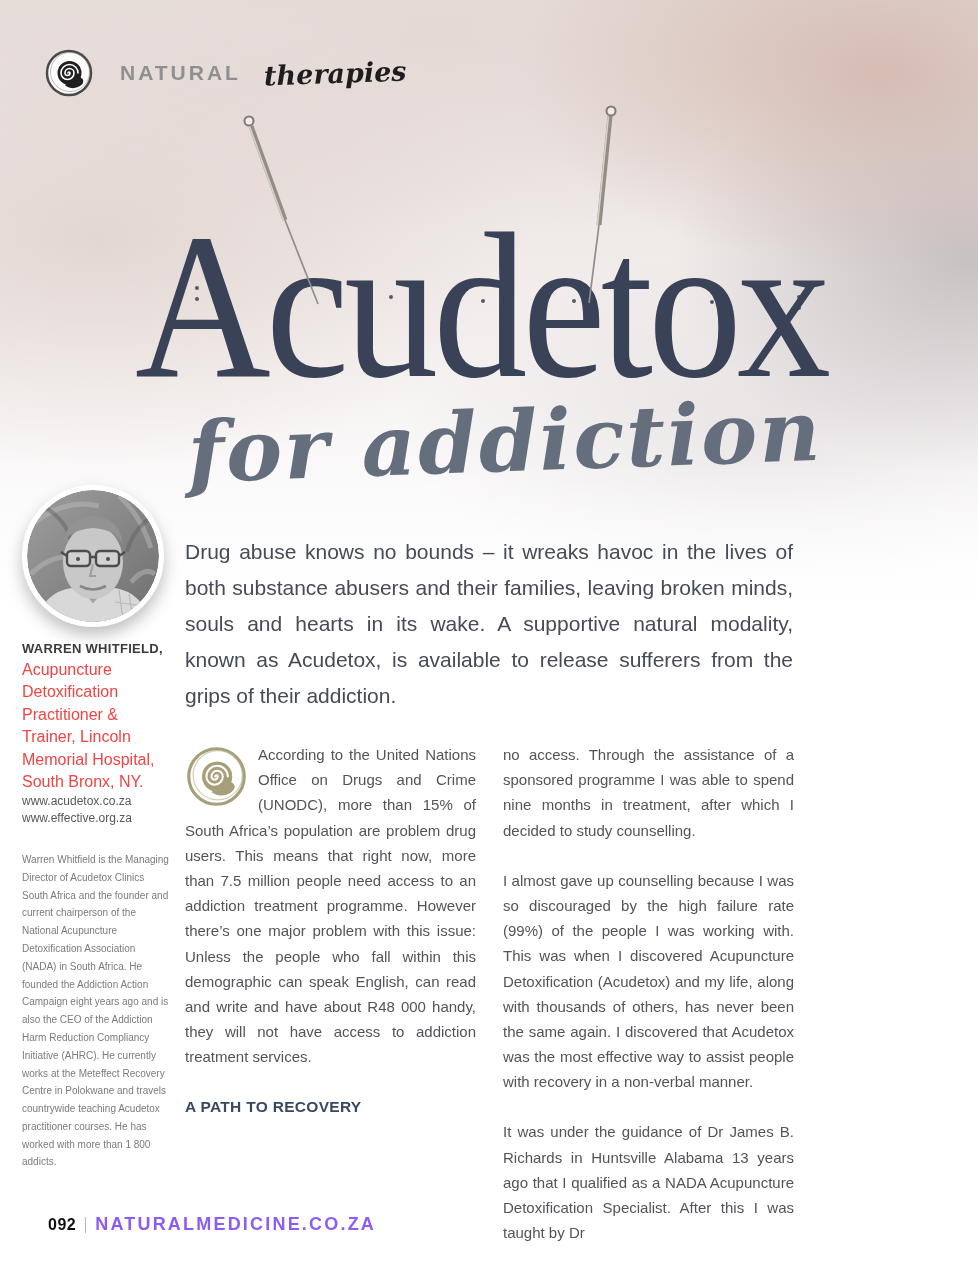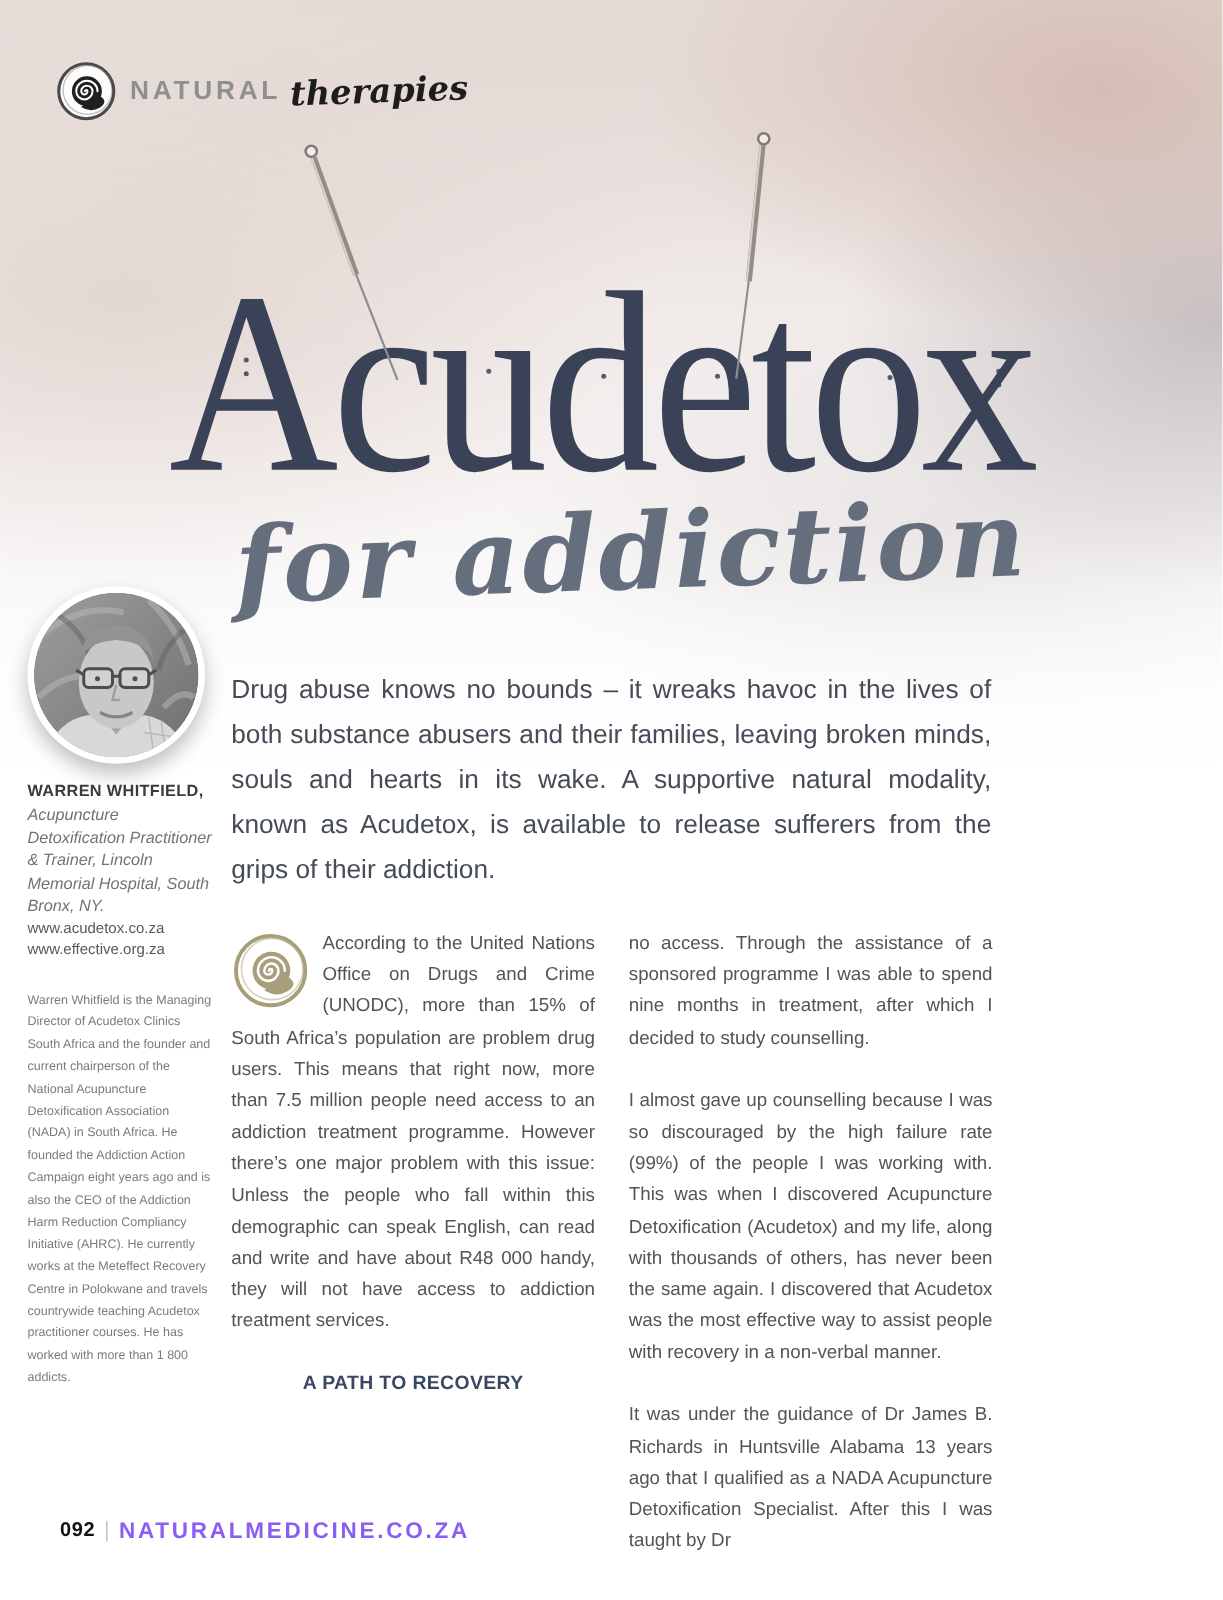--- a/index.html
+++ b/index.html
@@ -18,21 +18,21 @@
       radial-gradient(600px 320px at 10% 240px, rgba(222,207,201,0.70), rgba(222,207,201,0) 72%),
       radial-gradient(700px 260px at 45% 40px,  rgba(228,216,212,0.85), rgba(228,216,212,0) 75%),
       radial-gradient(520px 240px at 78% 420px, rgba(205,198,200,0.35), rgba(205,198,200,0) 70%),
       linear-gradient(180deg, #e6ddd9 0%, #efe9e7 35%, #faf8f8 72%, #ffffff 100%);
   }
   .cloud-fade {
     position:absolute; top:460px; left:0; width:978px; height:210px;
     background:linear-gradient(180deg, rgba(255,255,255,0) 0%, #ffffff 90%);
   }
   
-  .brand { position:absolute; left:44px; top:48px; display:flex; align-items:center; z-index:6; }
+  .brand { position:absolute; left:44px; top:48px; display:flex; align-items:center; z-index:6;gap:16px; }
   .brand-icon { width:50px; height:50px; margin-right:10px; }
   .brand-natural { font-size:21px; font-weight:600; color:#8f8f8f; letter-spacing:3px; }
   .brand-therapies {
     font-family:"DejaVu Serif", serif; font-style:italic; font-weight:bold;
     font-size:27px; color:#1d1d1d; margin-left:7px; transform:rotate(-2deg);
   }
   
   .headline {
     position:absolute; top:203px; left:88px; width:785px; z-index:2;
     text-align:center; font-family:"Liberation Serif", serif;
@@ -44,42 +44,42 @@
     text-align:center; font-family:"DejaVu Serif", serif; font-style:italic; font-weight:bold;
     font-size:84px; color:#656e7c; letter-spacing:2px; transform:rotate(-2deg); white-space:nowrap;
   }
   .needles { position:absolute; top:0; left:0; z-index:4; pointer-events:none; }
   
   .intro {
     position:absolute; top:534px; left:185px; width:608px; z-index:5;
     font-size:21px; line-height:1.72; color:#454b57; text-align:justify;
   }
   
-  .author { position:absolute; left:22px; top:469px; width:148px; z-index:5; }
+  .author { position:absolute; left:22px; top:485px; width:148px; z-index:5; }
   .photo {
     width:142px; height:142px; border-radius:50%; background:#fff;
     border:5px solid #ffffff; box-shadow:0 8px 16px rgba(0,0,0,0.25); overflow:hidden;
   }
   .photo svg { display:block; border-radius:50%; }
   .author-name { margin-top:14px; font-size:13px; font-weight:bold; color:#3b3b3b; letter-spacing:0.3px; }
-  .author-creds { font-size:13px; color:#737373; line-height:1.4; margin-top:3px;font-style:italic; }
+  .author-creds { font-size:16px; color:#ef4444; line-height:1.4; margin-top:3px; }
   .author-link { font-size:12px; color:#585858; line-height:1.4; }
   .author-bio { margin-top:24px; font-size:10px; color:#7b7b7b; line-height:1.78; }
   
   .col {
     position:absolute; top:742px; width:291px; z-index:5;
     font-size:15px; line-height:1.68; color:#515459; text-align:justify;
   }
   .col-1 { left:185px; }
   .col-2 { left:503px; }
   .col p { margin:0 0 25px 0; }
   .spiral-drop { float:left; width:63px; height:63px; margin:3px 10px 2px 0; }
   .section-heading {
     font-weight:bold; font-size:15.5px; color:#3a4763; letter-spacing:0.3px;
-    margin:2px 0 3px 0; text-align:center;
+    margin:2px 0 3px 0; text-align:left;
   }
   
   .footer { position:absolute; left:48px; top:1214px; display:flex; align-items:center; z-index:5; }
   .page-num { font-size:16px; font-weight:700; color:#111; letter-spacing:0.5px; }
   .footer-sep { width:1px; height:16px; background:#b5b5b5; margin:0 9px; }
   .footer-site { font-size:18px; color:#8b5cf6; letter-spacing:2.2px;font-weight:bold; }
 </style>
 </head>
 <body>
 

